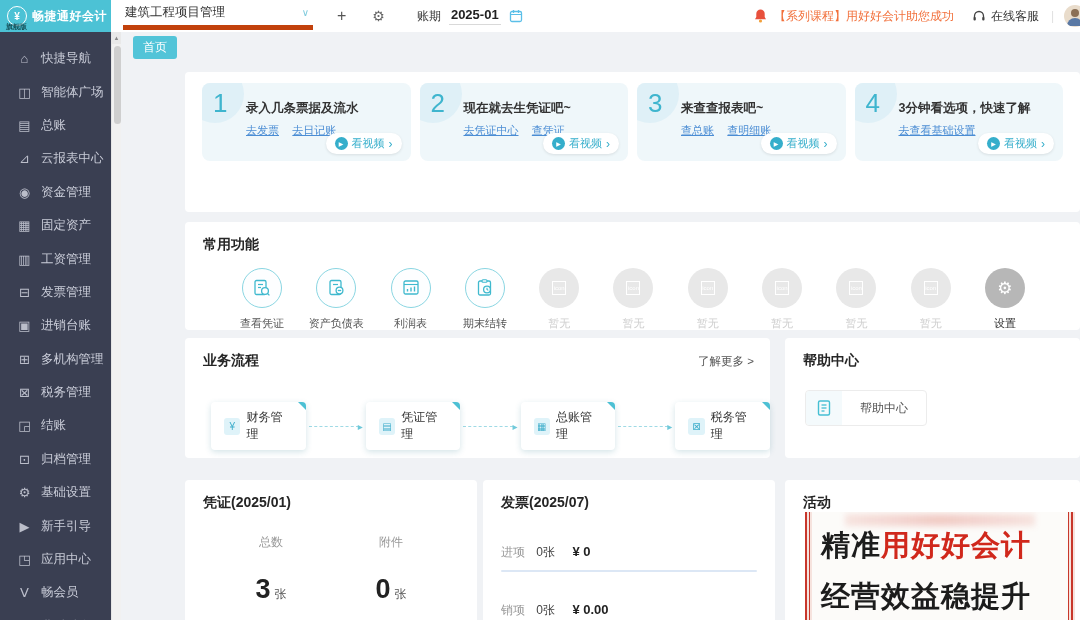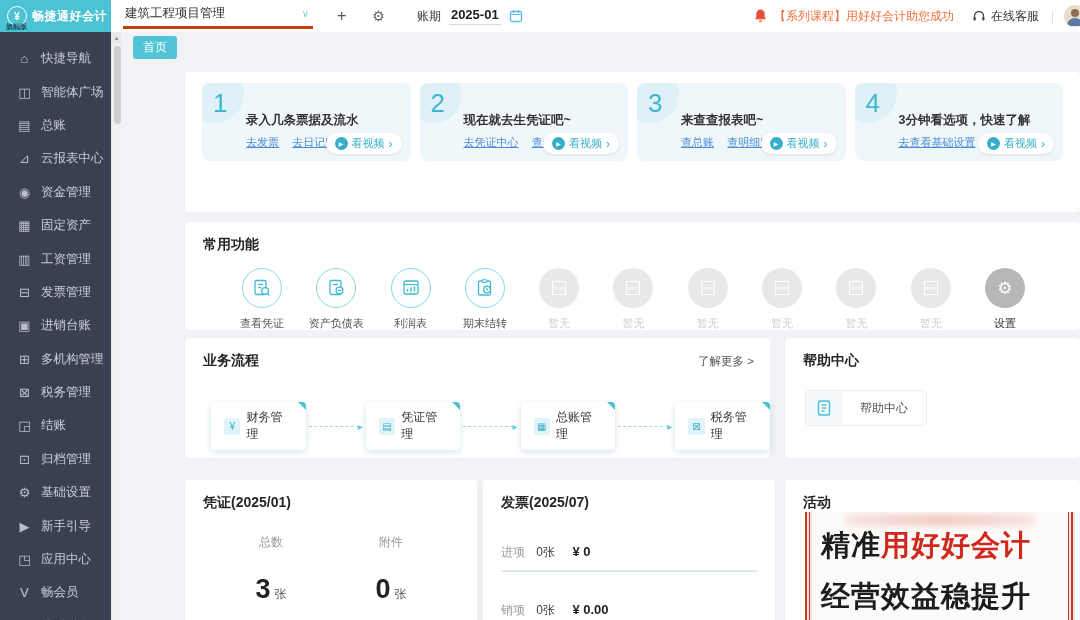--- a/index.html
+++ b/index.html
@@ -21,21 +21,21 @@
 
   
   .strip { position:absolute; left:111px; top:32px; width:10px; bottom:0; background:#F1F1F1; border-left:1px solid #E5E5E5; }
   .strip .up { height:12px; display:flex; align-items:center; justify-content:center; font-size:6px; color:#888; background:#E9E9E9; }
   .strip .thumb { position:absolute; top:14px; left:1.5px; width:7px; height:78px; background:#CFCFCF; border-radius:4px; }
 
   
   .topbar { position:absolute; left:111px; right:0; top:0; height:32px; background:#fff;
             display:flex; align-items:center; padding-left:12px; }
   .company { display:flex; align-items:center; justify-content:space-between; width:190px;
-             border-bottom:3px solid #c2410c; padding:2px 4px 4px 2px; color:#333; font-size:12.5px; cursor:pointer; }
+             border-bottom:5px solid #c2410c; padding:2px 4px 4px 2px; color:#333; font-size:12.5px; cursor:pointer; }
   .company .chev { color:#7FCBDD; font-size:10px; }
   .tb-plus { margin-left:24px; font-size:16px; color:#555; cursor:pointer; }
   .tb-gear { margin-left:26px; font-size:14px; color:#666; cursor:pointer; }
   .tb-period { margin-left:32px; display:flex; align-items:center; gap:8px; }
   .tb-period .plabel { color:#333; }
   .tb-period .pval { font-size:13px; font-weight:700; color:#222; border-bottom:1px solid #D9D9D9; padding:0 2px 2px; }
   .tb-right { margin-left:auto; display:flex; align-items:center; padding-right:0; }
   .notice { color:#F2703B; font-size:12px; margin-left:6px; cursor:pointer; }
   .service { display:flex; align-items:center; gap:5px; color:#333; margin-left:18px; cursor:pointer; }
   .tb-div { color:#E0E0E0; margin:0 10px 0 12px; }
@@ -49,21 +49,21 @@
   .panel { position:absolute; background:#fff; border-radius:4px; }
   .ptitle { font-size:14px; font-weight:700; color:#262626; padding:14px 18px 0; }
 
   .p1 { left:64px; top:40px; right:0; height:140px; }
   .p1 .close { position:absolute; right:20px; top:12px; font-size:15px; color:#555; cursor:pointer; }
   .cards { display:flex; gap:9px; padding:11px 17px 0; }
   .qcard { flex:1; position:relative; background:#EFF7FA; border-radius:8px; height:78px;
            padding:9px 10px 9px 44px; overflow:hidden; }
   .qdeco { position:absolute; left:-16px; top:-18px; width:58px; height:58px; border-radius:50%; background:#DFF0F7; }
   .qnum { position:absolute; left:11px; top:5px; font-size:26px; color:#3FB5CE; }
-  .qtitle { font-size:12.5px; font-weight:700; color:#333; margin-top:20px; }
+  .qtitle { font-size:12.5px; font-weight:700; color:#333; margin-top:8px; }
   .qlinks { margin-top:6px; }
   .qlink { color:#4B8DD4; font-size:11px; text-decoration:underline; margin-right:10px; cursor:pointer; }
   .qvideo { position:absolute; right:9px; bottom:7px; background:#fff; border-radius:12px;
             display:flex; align-items:center; gap:4px; padding:3px 9px; color:#35AECB; font-size:11px;
             box-shadow:0 1px 3px rgba(0,0,0,.10); cursor:pointer; }
   .play { width:13px; height:13px; border-radius:50%; background:#35AECB; color:#fff; font-size:6px;
           display:flex; align-items:center; justify-content:center; }
   .vchev { font-size:12px; }
 
   .p2 { left:64px; top:190px; right:0; height:108px; }

